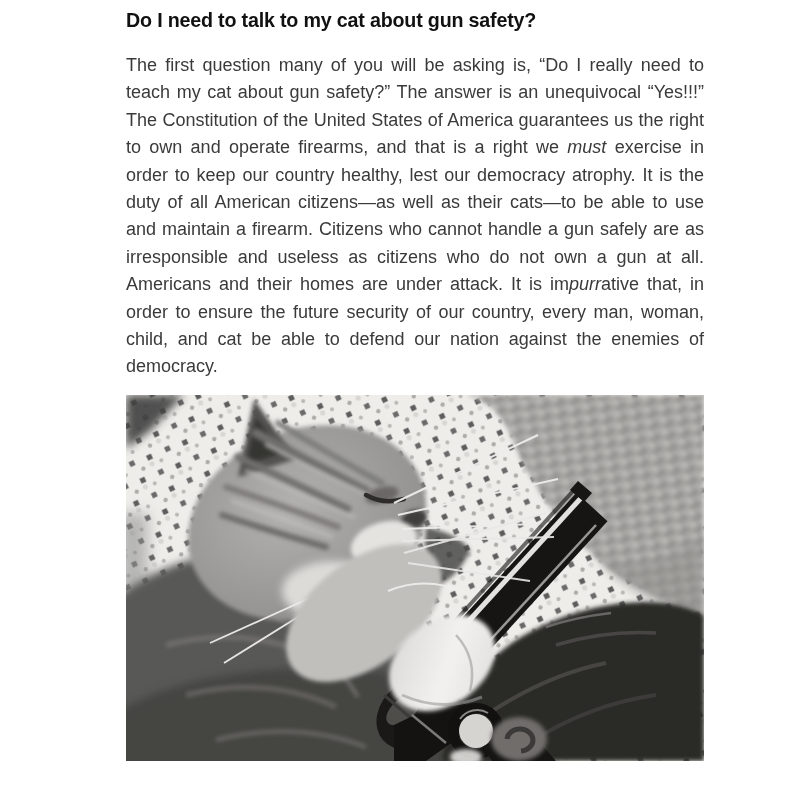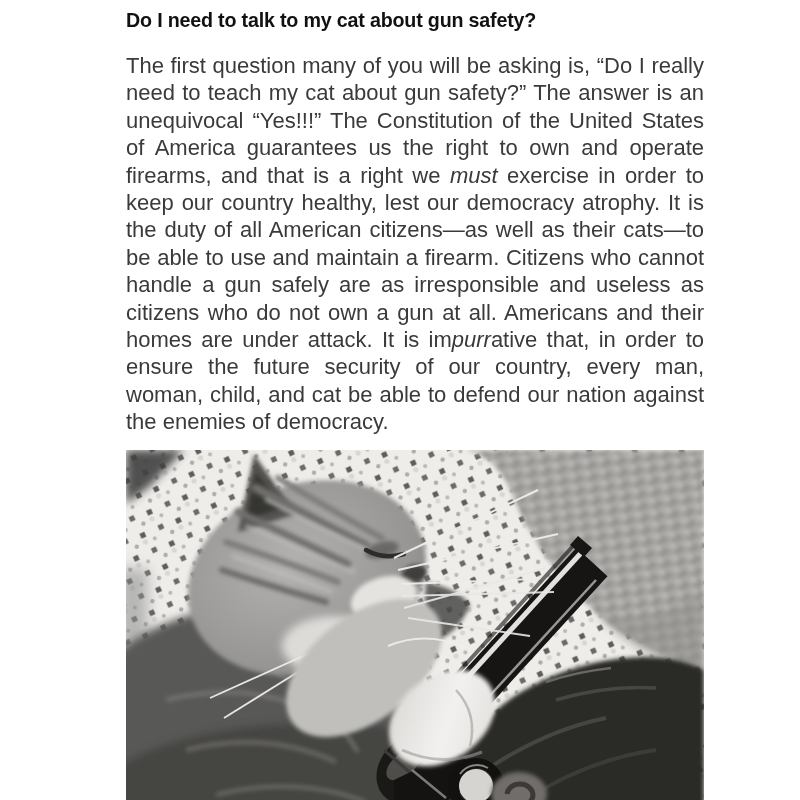--- a/index.html
+++ b/index.html
@@ -25,21 +25,21 @@
     font-weight: bold;
     color: #111111;
     letter-spacing: -0.2px;
     transform: scaleX(0.96);
     transform-origin: left center;
     white-space: nowrap;
     font-family: "Liberation Sans", sans-serif;
   }
   .body-text {
     margin: 20px 0 0 0;
-    font-size: 22px;
+    font-size: 18px;
     line-height: 27.4px;
     color: #3a3a3a;
     text-align: justify;
     font-family: "Liberation Sans", sans-serif;
   }
   .body-text em { font-style: italic; }
   .photo-figure {
     margin: 14px 0 0 0;
     width: 578px;
     height: 366px;

